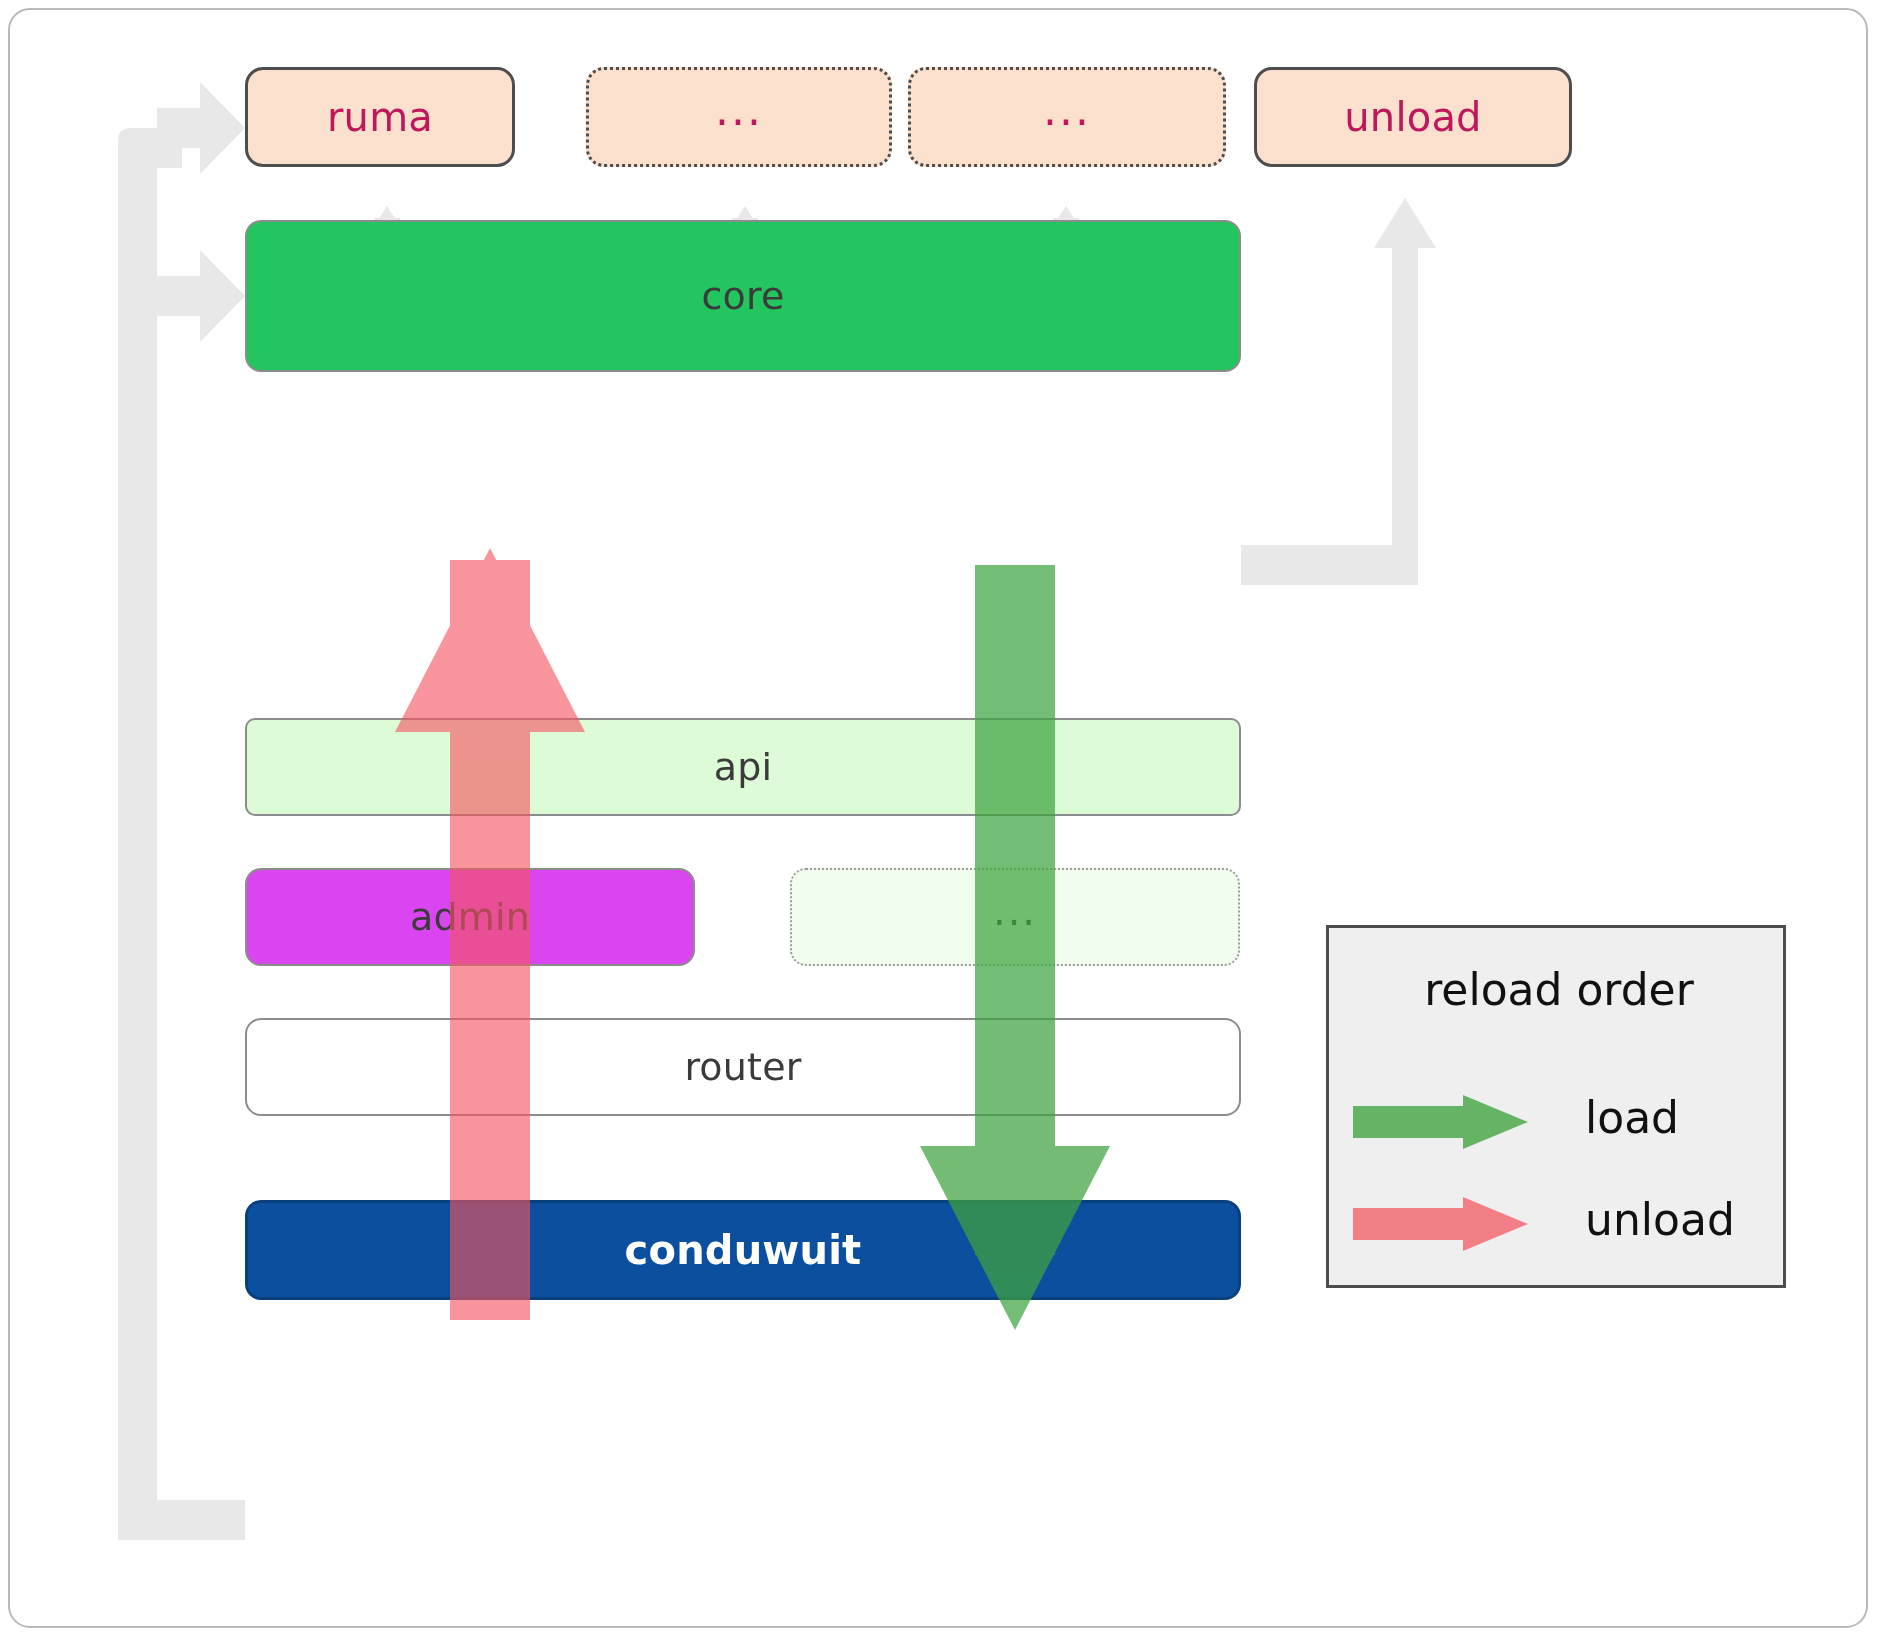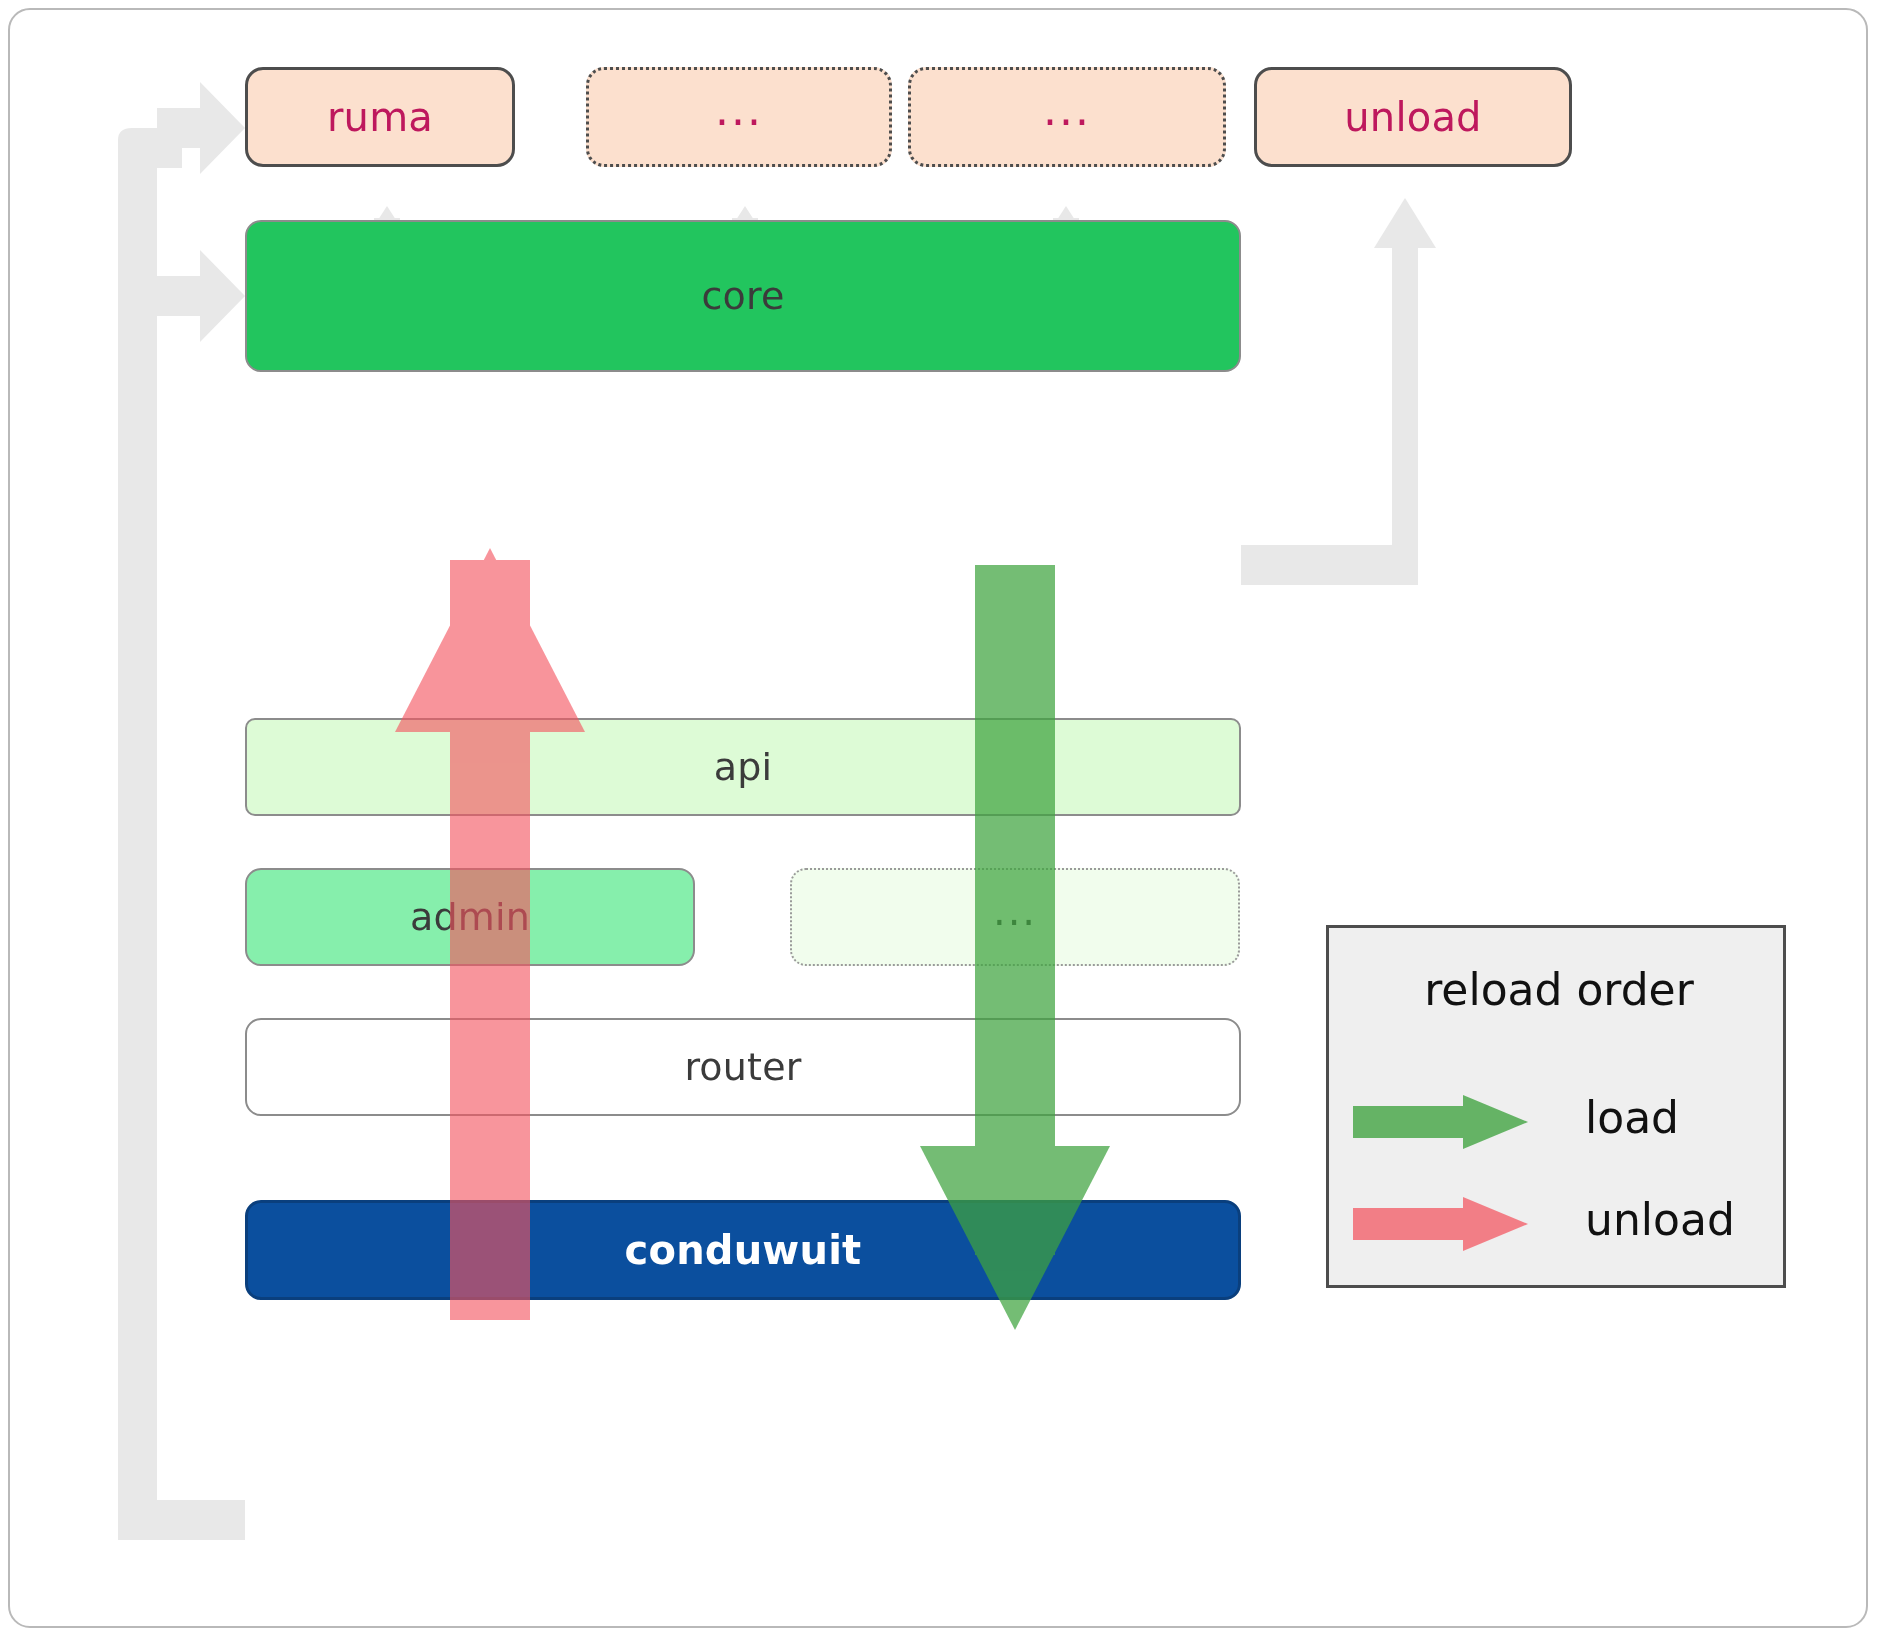--- a/index.html
+++ b/index.html
@@ -46,21 +46,21 @@
   .core{
     left:245px;top:220px;width:996px;height:152px;
     background:#22c55e;border:2px solid #8c8c8c;border-radius:16px;
   }
 
   
   .layerbox{border:2px solid #8c8c8c;border-radius:16px;}
   .l-database{left:245px;top:418px;width:996px;height:98px;background:#a1fa9a;}
   .l-service {left:245px;top:568px;width:996px;height:98px;background:#cbf8c3;}
   .l-api     {left:245px;top:718px;width:996px;height:98px;background:#ddfbd6;border-radius:10px;}
-  .l-admin   {left:245px;top:868px;width:450px;height:98px;background:#86efac;}
+  .l-admin   {left:245px;top:868px;width:450px;height:98px;background:#d946ef;}
   .l-etc     {left:790px;top:868px;width:450px;height:98px;background:#f1fded;
               border:2px dotted #9a9a9a;}
   .l-etc .lbl{font-size:40px;letter-spacing:2px;position:relative;top:-6px;}
   .l-router  {left:245px;top:1018px;width:996px;height:98px;background:#ffffff;}
 
   
   .conduwuit{
     left:245px;top:1200px;width:996px;height:100px;
     background:#0b4f9e;border:3px solid #0a3f7d;border-radius:16px;
   }

